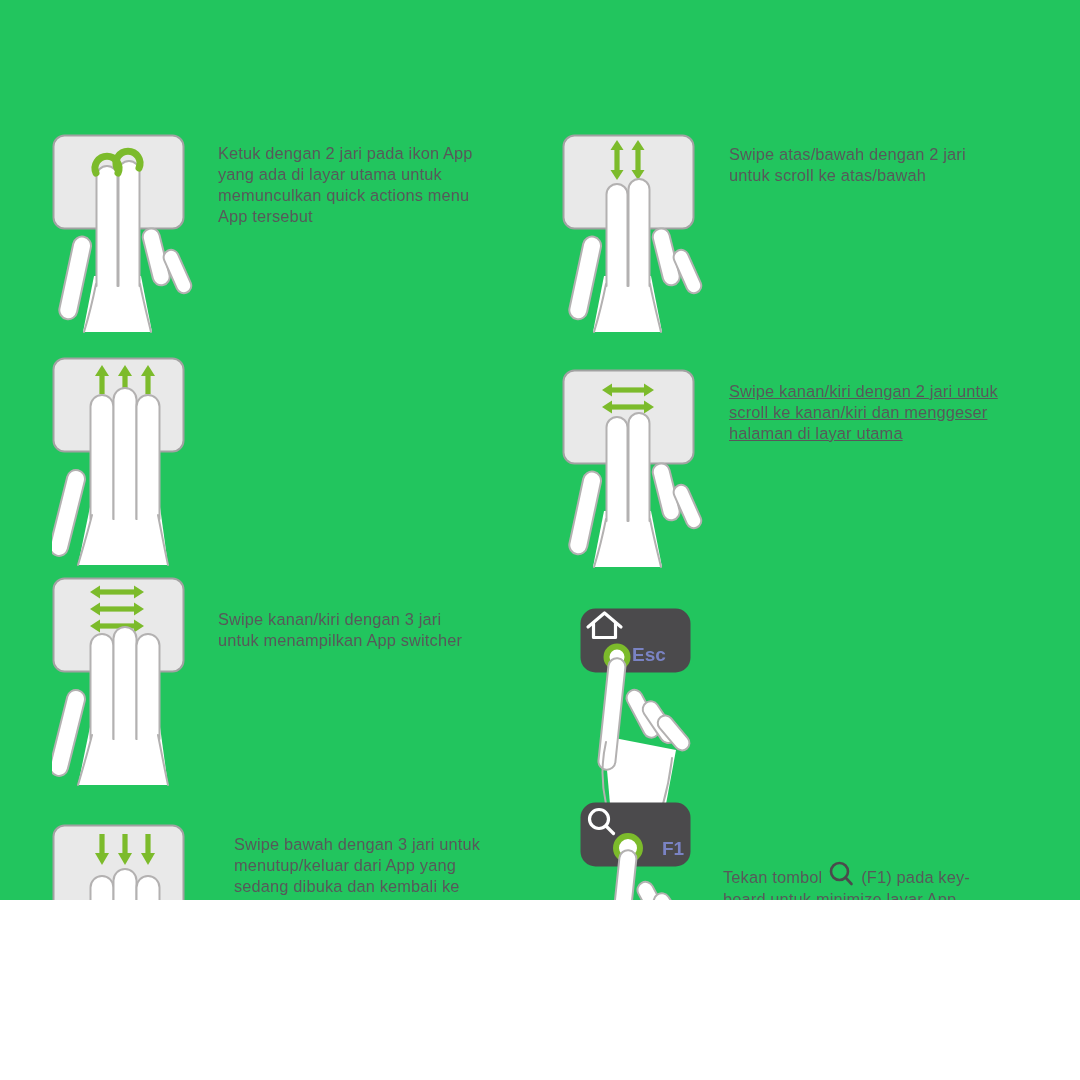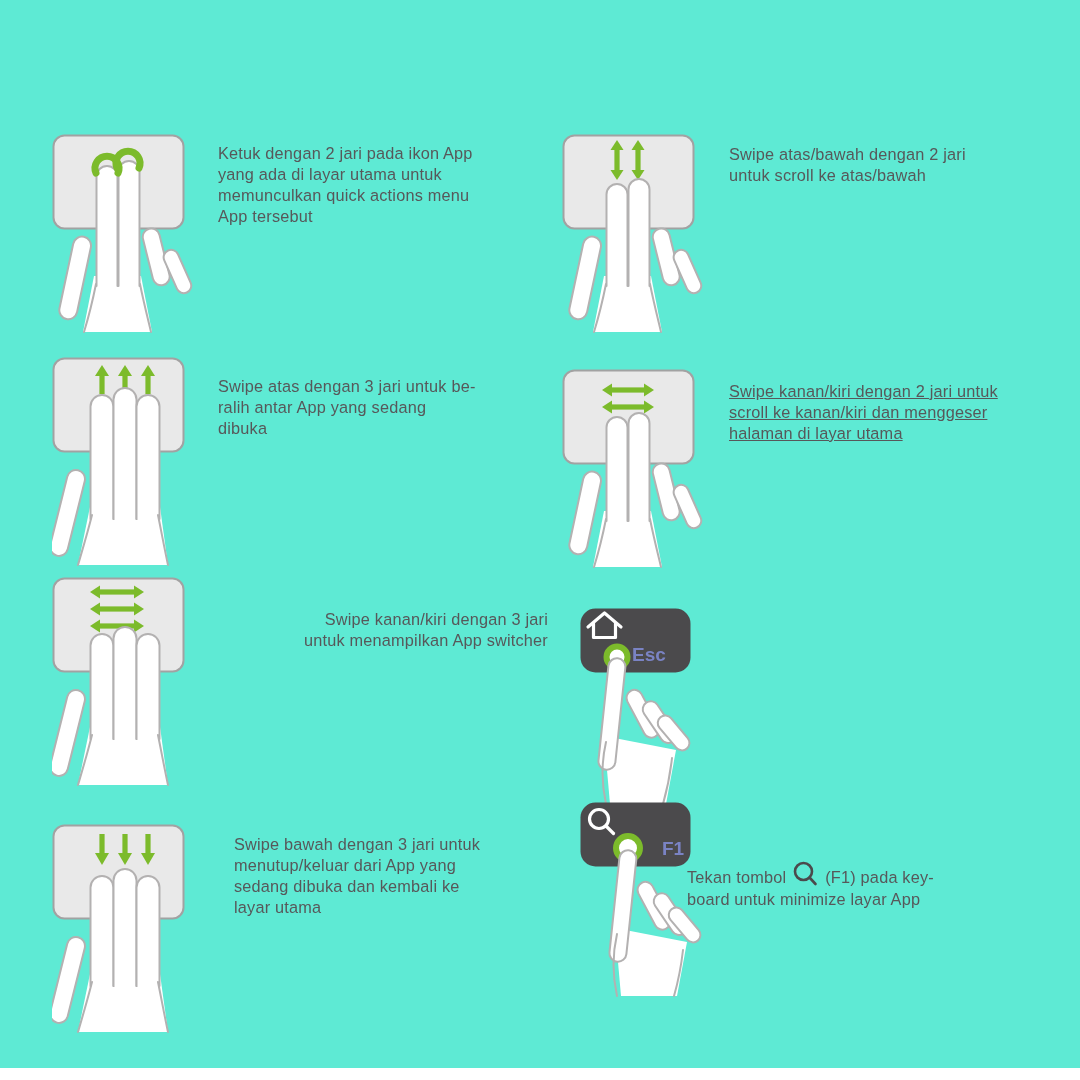--- a/index.html
+++ b/index.html
@@ -1,30 +1,30 @@
 <!DOCTYPE html>
 <html><head>
 <meta charset="utf-8">
 <style>
   html,body{margin:0;padding:0;background:#fff;}
-  .canvas{position:relative;width:1080px;height:1068px;background:#5eead4;overflow:hidden;
+  .canvas{position:relative;width:1080px;height:900px;background:#22c55e;overflow:hidden;
           font-family:"Liberation Sans",sans-serif;}
   .illus{position:absolute;font-weight:bold;}
   .caption{position:absolute;margin:0;font-size:16.3px;line-height:21px;color:#57585a;
            white-space:pre-line;letter-spacing:0.2px;}
   
   .il-l1{left:52px;top:134px;} .il-r1{left:562px;top:134px;}
   .il-l2{left:52px;top:357px;} .il-r2{left:562px;top:369px;}
   .il-l3{left:52px;top:577px;} .il-r3{left:580px;top:608px;}
   .il-l4{left:52px;top:824px;} .il-r4{left:580px;top:802px;}
   
   .cp-l1{left:218px;top:143px;width:330px;} .cp-r1{left:729px;top:144px;width:330px;}
   .cp-l2{left:218px;top:376px;width:330px;} .cp-r2{left:729px;top:381px;width:340px;text-decoration:underline;}
-  .cp-l3{left:218px;top:609px;width:330px;text-align:right;} .cp-r3{left:727px;top:615px;width:340px;}
-  .cp-l4{left:218px;top:834px;width:330px;margin-left:16px;} .cp-r4{left:687px;top:839px;width:340px;}
+  .cp-l3{left:218px;top:609px;width:330px;} .cp-r3{left:727px;top:615px;width:340px;}
+  .cp-l4{left:218px;top:834px;width:330px;margin-left:16px;} .cp-r4{left:723px;top:839px;width:340px;}
   
   .pad{fill:#e9e9e9;stroke:#a2a2a2;stroke-width:2;}
   .finger{fill:#fff;stroke:#b3b1b1;stroke-width:2;stroke-linecap:round;}
   .handfill{fill:#fff;stroke:#b3b1b1;stroke-width:2;}
   .palm{fill:#fff;}
   .line{fill:none;stroke:#b3b1b1;stroke-width:2;stroke-linecap:round;}
   .green{fill:#7cbb2b;}
   .cap{fill:none;stroke:#7cbb2b;stroke-width:7;stroke-linecap:round;}
   .keyrect{fill:#4b4a4c;}
   .keyicon{stroke:#fff;stroke-width:3.2;fill:none;stroke-linecap:round;stroke-linejoin:round;}
@@ -111,23 +111,20 @@
       <g transform="translate(16,154) rotate(14)">
           <rect class="handfill" x="-9" y="-42" width="18" height="88" rx="9"></rect>
         </g>
       <path class="finger" d="M38.5,162 V49.5 A11.5,11.5 0 0 1 61.5,49.5 V162"></path>
       <path class="finger" d="M61.5,162 V42.5 A11.5,11.5 0 0 1 84.5,42.5 V162"></path>
       <path class="finger" d="M84.5,162 V49.5 A11.5,11.5 0 0 1 107.5,49.5 V162"></path>
       <path class="line" d="M40,158 C35,178 30,194 26,208"></path>
       <path class="line" d="M106,158 C110,178 113,194 116,208"></path>
     </svg>
   </div>
-  <p class="caption cp-l2">Swipe atas dengan 3 jari untuk be-
-ralih antar App yang sedang
-dibuka</p>
 
   <div class="illus il-r2">
     <svg width="210" height="210" viewBox="0 0 210 210">
       <rect class="pad" x="1.5" y="1.5" width="130" height="93" rx="11"></rect>
       <g class="green">
         <polygon points="50,14.5 40,21 50,27.5"></polygon>
           <rect x="48" y="18.4" width="36" height="5.2"></rect>
           <polygon points="82,14.5 92,21 82,27.5"></polygon>
         <polygon points="50,31.5 40,38 50,44.5"></polygon>
           <rect x="48" y="35.4" width="36" height="5.2"></rect>

